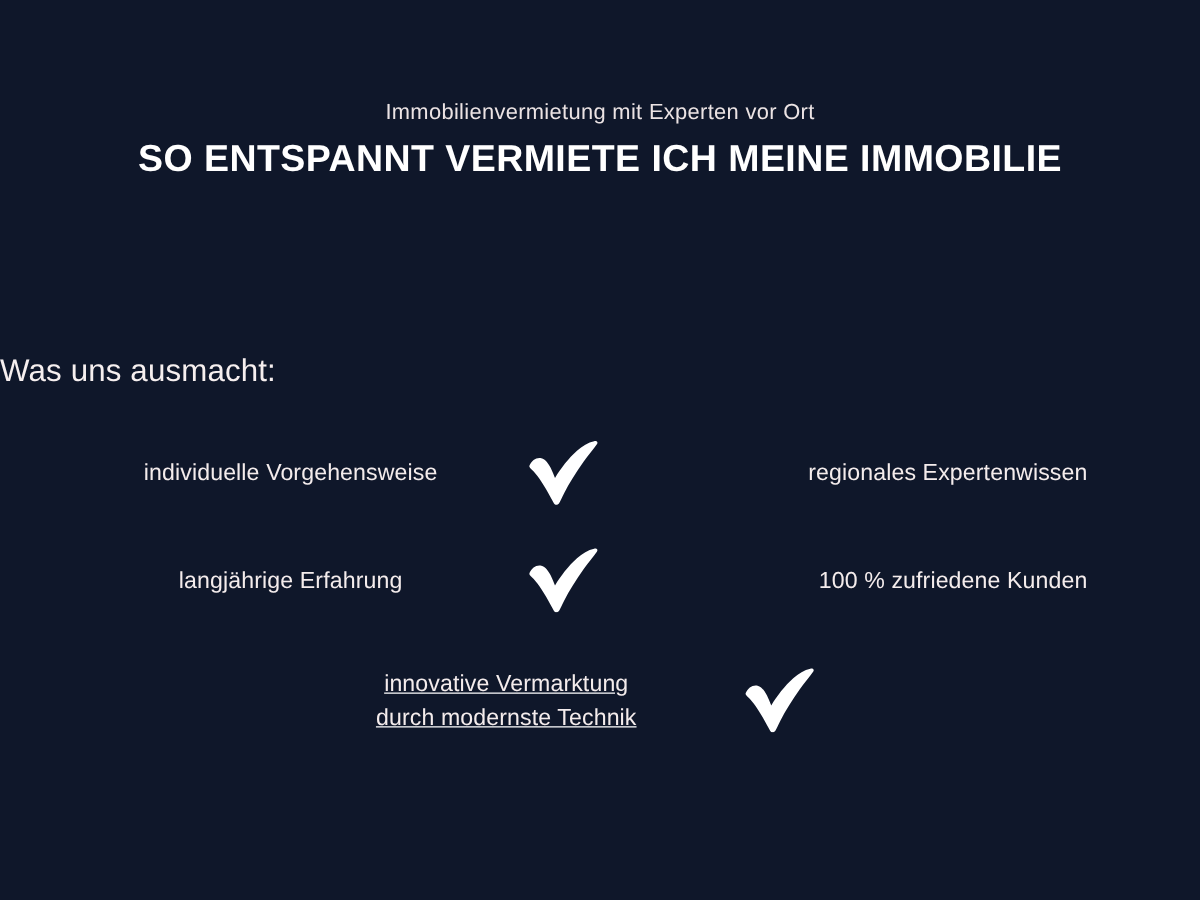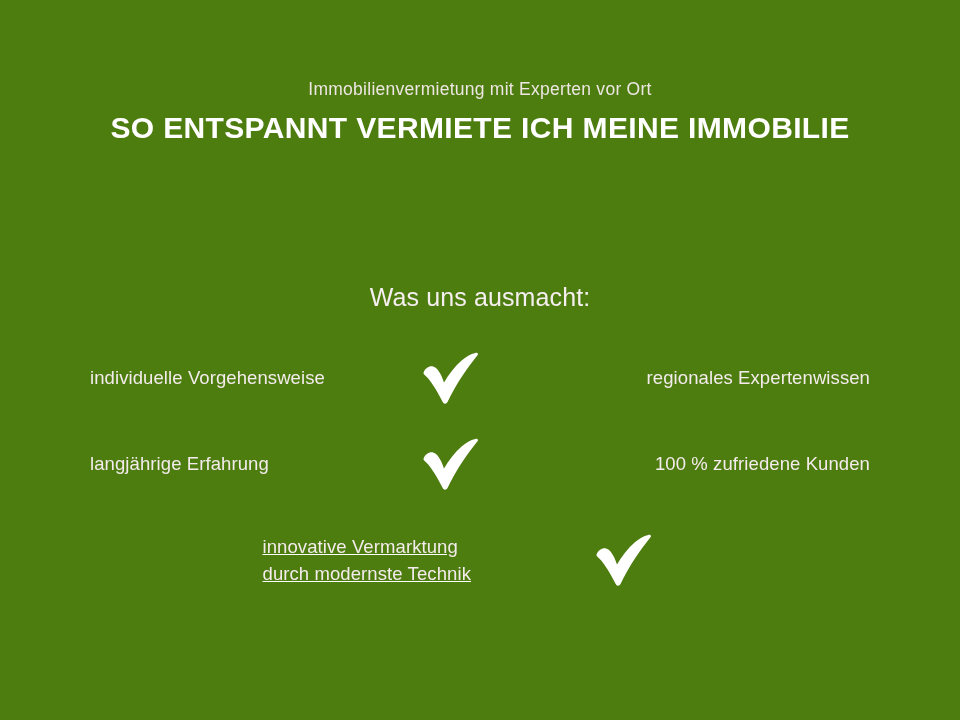--- a/index.html
+++ b/index.html
@@ -60,21 +60,21 @@
     color: #f1e7e8;
     line-height: 1.35;
   }
 
   
   .section-heading {
     position: absolute;
     left: 0;
     right: 0;
     top: 281px;
-    text-align: center;
+    text-align: left;
     font-size: 25px;
     font-weight: 400;
     letter-spacing: 0.005em;
     color: #f6efef;
     line-height: 1.3;
   }
 
   
   .features {
     position: absolute;
@@ -98,21 +98,21 @@
     font-size: 18.5px;
     font-weight: 400;
     color: #f4ecec;
     line-height: 1.47;
     letter-spacing: 0.005em;
     white-space: pre-line;
   }
 
   .feat-col.left {
     width: 285px;
-    text-align: left;
+    text-align: center;
     padding-right: 0;
   }
 
   .feat-col.right {
     width: 345px;
     text-align: right;
     padding-left: 0;
   }
 
   .check-cell {
@@ -127,21 +127,21 @@
     display: block;
     width: 62px;
     height: 52px;
   }
 
   .row-3 .check-cell { align-items: center; }
 </style>
 </head>
 <body style="background: rgb(201, 179, 182);">
 
-<div id="slide" style="background: #4d7c0f;">
+<div id="slide" style="background: #0f172a;">
 
   <div class="header-block">
     <div class="eyebrow">Immobilienvermietung mit Experten vor Ort</div>
     <h1 class="headline">SO ENTSPANNT VERMIETE ICH MEINE IMMOBILIE</h1>
   </div>
 
   <div class="section-heading">Was uns ausmacht:</div>
 
   <div class="features">
 

